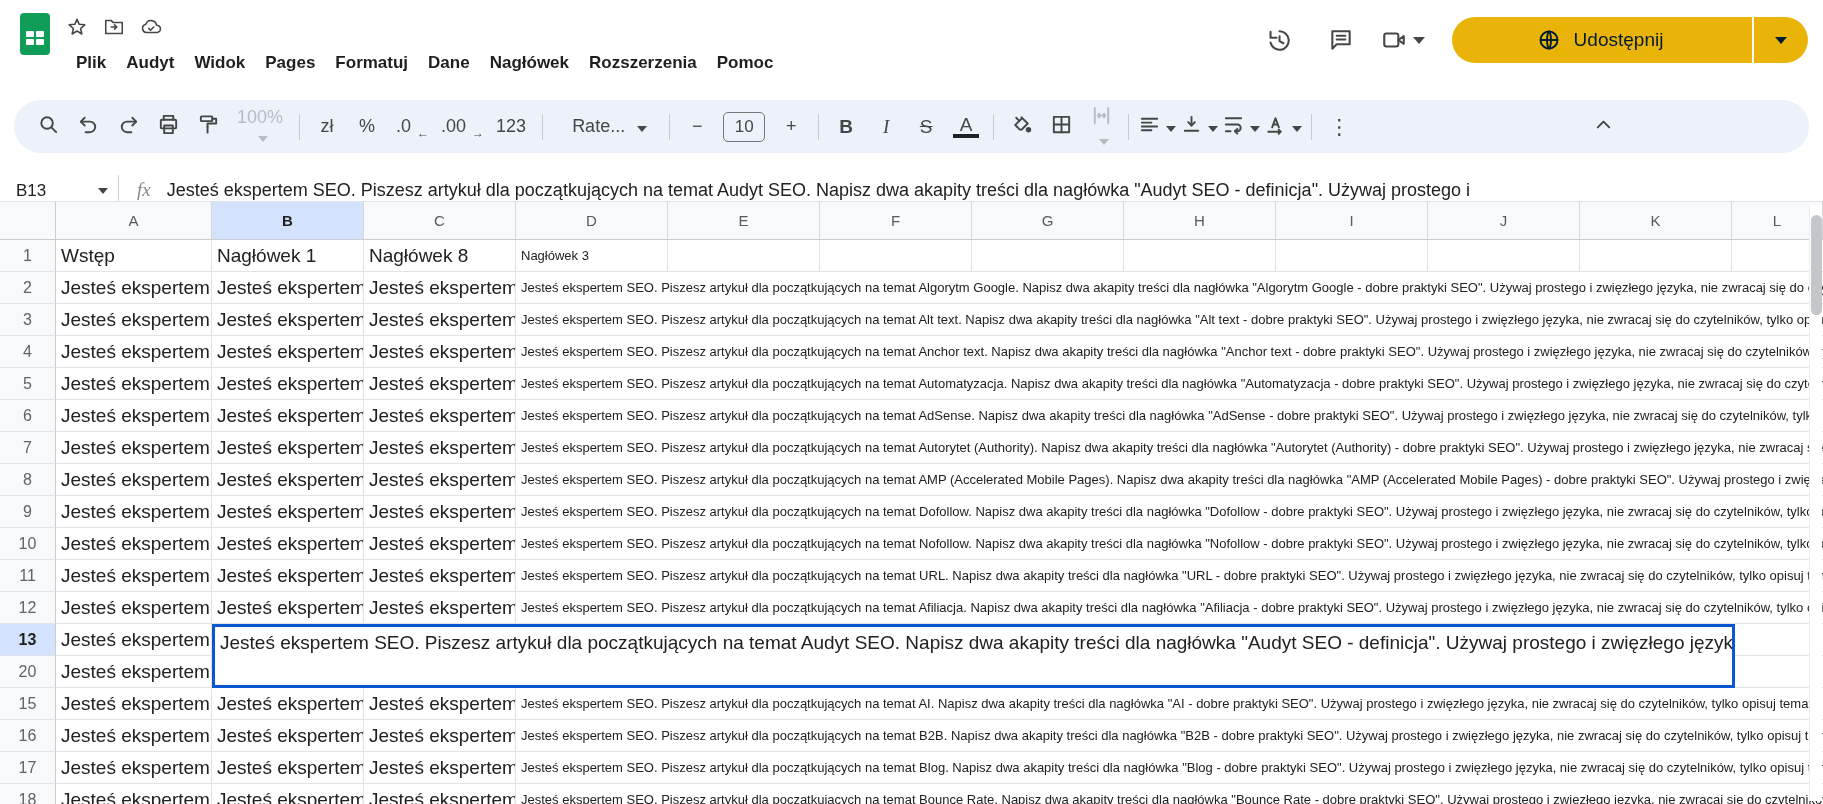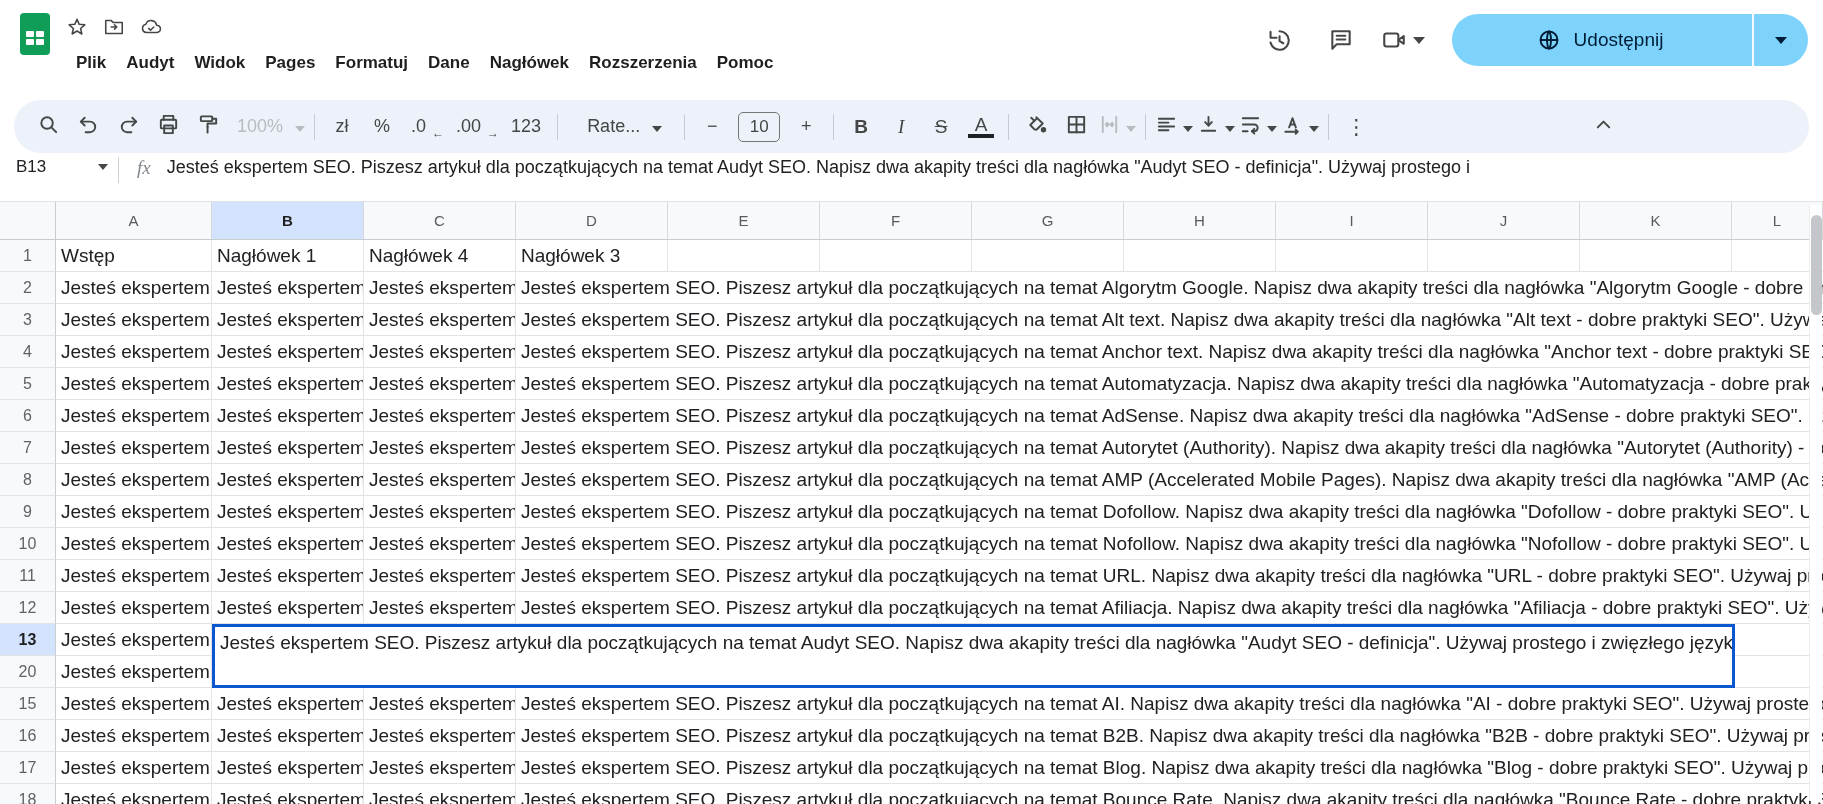--- a/index.html
+++ b/index.html
@@ -17,51 +17,51 @@
   .doc-title{font-size:26px;color:#1f1f1f;white-space:nowrap;}
   .tb-ic{width:22px;height:22px;flex:0 0 auto;}
   .menus{display:flex;height:30px;align-items:center;font-weight:bold;}
   .menu-item{font-size:17px;color:#1f1f1f;padding:2px 10px;border-radius:6px;cursor:pointer;white-space:nowrap;}
   .top-actions{position:absolute;right:15px;top:12px;height:56px;display:flex;align-items:center;}
   .act-ic{width:46px;height:46px;display:flex;align-items:center;justify-content:center;border-radius:50%;margin-left:16px;}
   .act-ic svg{width:26px;height:26px;}
   .caret{width:0;height:0;border-left:6px solid transparent;border-right:6px solid transparent;
          border-top:7px solid #444746;display:inline-block;}
   .cam-caret{margin-left:6px;}
-  .share-pill{display:flex;align-items:center;margin-left:26px;height:52px;border-radius:26px;
-              background:#7dd3fc;color:#001d35;overflow:hidden;cursor:pointer;}
+  .share-pill{display:flex;align-items:center;margin-left:26px;height:46px;border-radius:26px;
+              background:#eab308;color:#001d35;overflow:hidden;cursor:pointer;}
   .share-main{display:flex;align-items:center;gap:13px;padding:0 34px 0 30px;min-width:300px;height:100%;justify-content:center;}
   .share-main svg{width:24px;height:24px;}
   .share-label{font-size:19px;color:#001d35;white-space:nowrap;}
   .share-caret{width:56px;height:100%;display:flex;align-items:center;justify-content:center;border-left:2px solid #f6fafe;}
   .share-caret .caret{border-top-color:#001d35;}
   
   .toolbar{position:absolute;left:14px;top:100px;width:1795px;height:53px;background:#edf2fa;
            border-radius:27px;display:flex;align-items:center;padding:0 16px 0 14px;}
   .t-btn{height:38px;min-width:36px;display:flex;align-items:center;justify-content:center;
          border-radius:6px;margin:0 2px;cursor:pointer;color:#444746;}
   .t-btn svg{width:23px;height:23px;}
   .t-txt{font-size:18px;color:#444746;padding:0 7px;font-weight:400;}
   .t-sep{width:1px;height:26px;background:#c7cad1;margin:0 7px;flex:0 0 auto;}
-  .disabled, .disabled .t-txt{color:#b8bcc2 !important;}
+  .disabled, .disabled .t-txt{color:#b8bcc2 !important;flex-direction:column;}
   .disabled .caret{border-top-color:#b8bcc2;}
   .t-caret{margin-left:5px;}
   .t-caret .caret{border-left-width:5px;border-right-width:5px;border-top-width:6px;}
   .numbox{border:1px solid #747775;border-radius:5px;width:42px;height:30px;display:flex;
           align-items:center;justify-content:center;font-size:17px;color:#444746;margin:0 4px;}
   .style-b{font-weight:700;font-size:19px;}
   .style-i{font-style:italic;font-size:19px;font-family:"Liberation Serif",serif;}
   .style-s{text-decoration:line-through;font-size:19px;}
   .style-u{font-size:19px;border-bottom:4px solid #202124;line-height:19px;}
   .style-more{font-size:21px;letter-spacing:0;}
   .arrow-sub{font-size:12px;position:relative;top:6px;left:-1px;}
   .t-spacer{flex:1;}
   .collapse{margin-right:172px;}
   
-  .fbar{position:absolute;left:0;top:157px;width:1823px;height:45px;display:flex;align-items:flex-start;
+  .fbar{position:absolute;left:0;top:157px;width:1823px;height:45px;display:flex;align-items:flex-end;
         border-bottom:1px solid #e1e3e6;background:#fff;}
   .namebox{width:118px;display:flex;align-items:center;padding-left:16px;font-size:17px;color:#202124;}
   .namebox .caret{border-left-width:5px;border-right-width:5px;border-top-width:6px;margin-left:auto;margin-right:10px;}
   .fdiv{width:1px;height:26px;background:#d0d3d6;}
   .fx{font-family:"Liberation Serif",serif;font-style:italic;font-size:19px;color:#80868b;padding:0 16px 0 18px;}
   .ftext{flex:1;font-size:18px;color:#202124;white-space:nowrap;overflow:hidden;}
   
   .sheet{position:absolute;left:0;top:202px;width:1823px;height:602px;background:#fff;}
   .cheads{display:flex;height:38px;border-bottom:1px solid #c9ccd1;background:#f8f9fa;}
   .corner{width:56px;border-right:1px solid #c9ccd1;background:#f8f9fa;flex:0 0 auto;}
@@ -70,21 +70,21 @@
   .chead.sel{background:#d3e3fd;color:#1f1f1f;font-weight:700;}
   .row{display:flex;height:32px;}
   .gut{width:56px;flex:0 0 auto;background:#f8f9fa;border-right:1px solid #c9ccd1;border-bottom:1px solid #e1e3e6;
        display:flex;align-items:center;justify-content:center;font-size:16px;color:#5f6368;cursor:pointer;}
   .gut.sel{background:#d3e3fd;color:#1f1f1f;font-weight:700;}
   .cell{flex:0 0 auto;border-right:1px solid #e1e3e6;border-bottom:1px solid #e1e3e6;
         font-size:19px;color:#202124;line-height:31px;white-space:nowrap;overflow:hidden;
         padding-left:5px;cursor:cell;}
   .dregion{flex:1;position:relative;border-bottom:1px solid #e1e3e6;overflow:hidden;cursor:cell;
            background-image:repeating-linear-gradient(to right,transparent 0,transparent 151px,#e1e3e6 151px,#e1e3e6 152px);}
-  .dtext{position:absolute;left:0;top:0;height:31px;line-height:31px;font-size:19px;color:#202124;
+  .dtext{position:absolute;left:0;top:0;height:31px;line-height:31px;font-size:13px;color:#202124;
          white-space:nowrap;background:#fff;padding-left:5px;padding-right:2px;max-width:100%;overflow:hidden;}
   
   .selbox{position:absolute;left:212px;top:624px;width:1523px;height:64px;background:#fff;
           border:3px solid #0b57d0;z-index:6;padding:2px 0 0 5px;overflow:hidden;cursor:text;}
   .selline{font-size:19px;line-height:28px;white-space:nowrap;color:#202124;overflow:hidden;}
   
   .vscroll{position:absolute;right:1px;top:205px;bottom:3px;width:13px;background:#fff;
            border-left:1px solid #ebedef;z-index:7;}
   .vthumb{position:absolute;left:1px;top:10px;width:11px;height:100px;border-radius:6px;background:#c3c6ca;cursor:pointer;}
 </style>
@@ -336,21 +336,21 @@
         <div class="chead" style="width: 152px;">I</div>
         <div class="chead" style="width: 152px;">J</div>
         <div class="chead" style="width: 152px;">K</div>
         <div class="chead" style="width: 91px;">L</div>
       </div>
     <div id="rows">
         <div class="row">
           <div class="gut">1</div>
           <div class="cell" style="width: 156px;">Wstęp</div>
           <div class="cell" style="width: 152px;">Nagłówek 1</div>
-          <div class="cell" style="width: 152px;">Nagłówek 4</div>
+          <div class="cell" style="width: 152px;">Nagłówek 8</div>
           <div class="dregion">
             <span class="dtext">Nagłówek 3</span>
           </div>
         </div>
         <div class="row">
           <div class="gut">2</div>
           <div class="cell" style="width: 156px;">Jesteś ekspertem SEO.</div>
           <div class="cell" style="width: 152px;">Jesteś ekspertem SEO.</div>
           <div class="cell" style="width: 152px;">Jesteś ekspertem SEO.</div>
           <div class="dregion">

